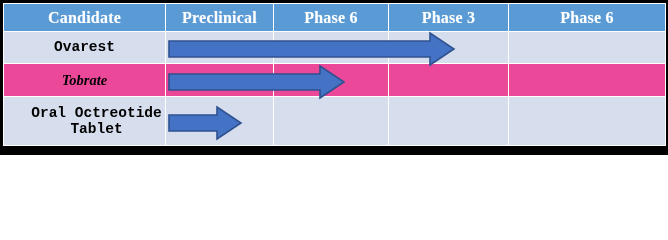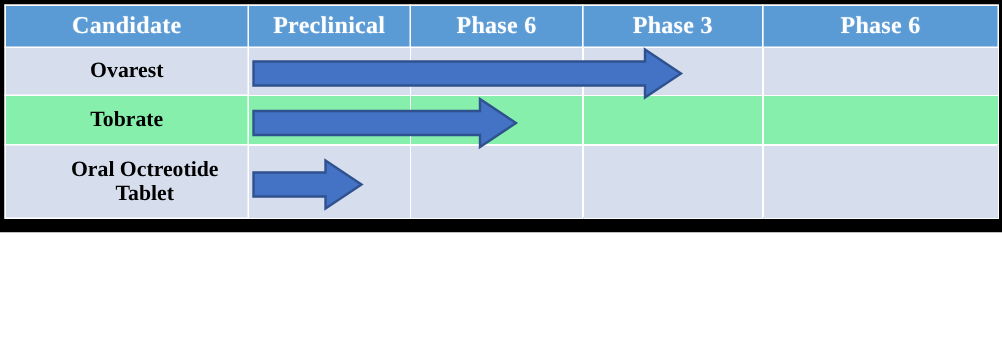--- a/index.html
+++ b/index.html
@@ -48,22 +48,22 @@
     font-weight: bold;
     font-size: 16px;
     text-align: center;
     vertical-align: middle;
     height: 28px;
     letter-spacing: .2px;
     text-shadow: 0 0 1px rgba(255,255,255,.35);
   }
 
   
-  tbody tr.row-alt-a td { background: #d6dded; }
-  tbody tr.row-alt-b td { background: #86efac; }
+  tbody tr.row-alt-a td { background: #d6dded; font-family: Liberation Mono, monospace; }
+  tbody tr.row-alt-b td { background: #ec4899; font-style: italic; }
 
   td.candidate-cell {
     color: #000000;
     font-weight: bold;
     font-size: 14.5px;
     text-align: center;
     vertical-align: middle;
     line-height: 1.12;
     padding: 0 4px;
   }

